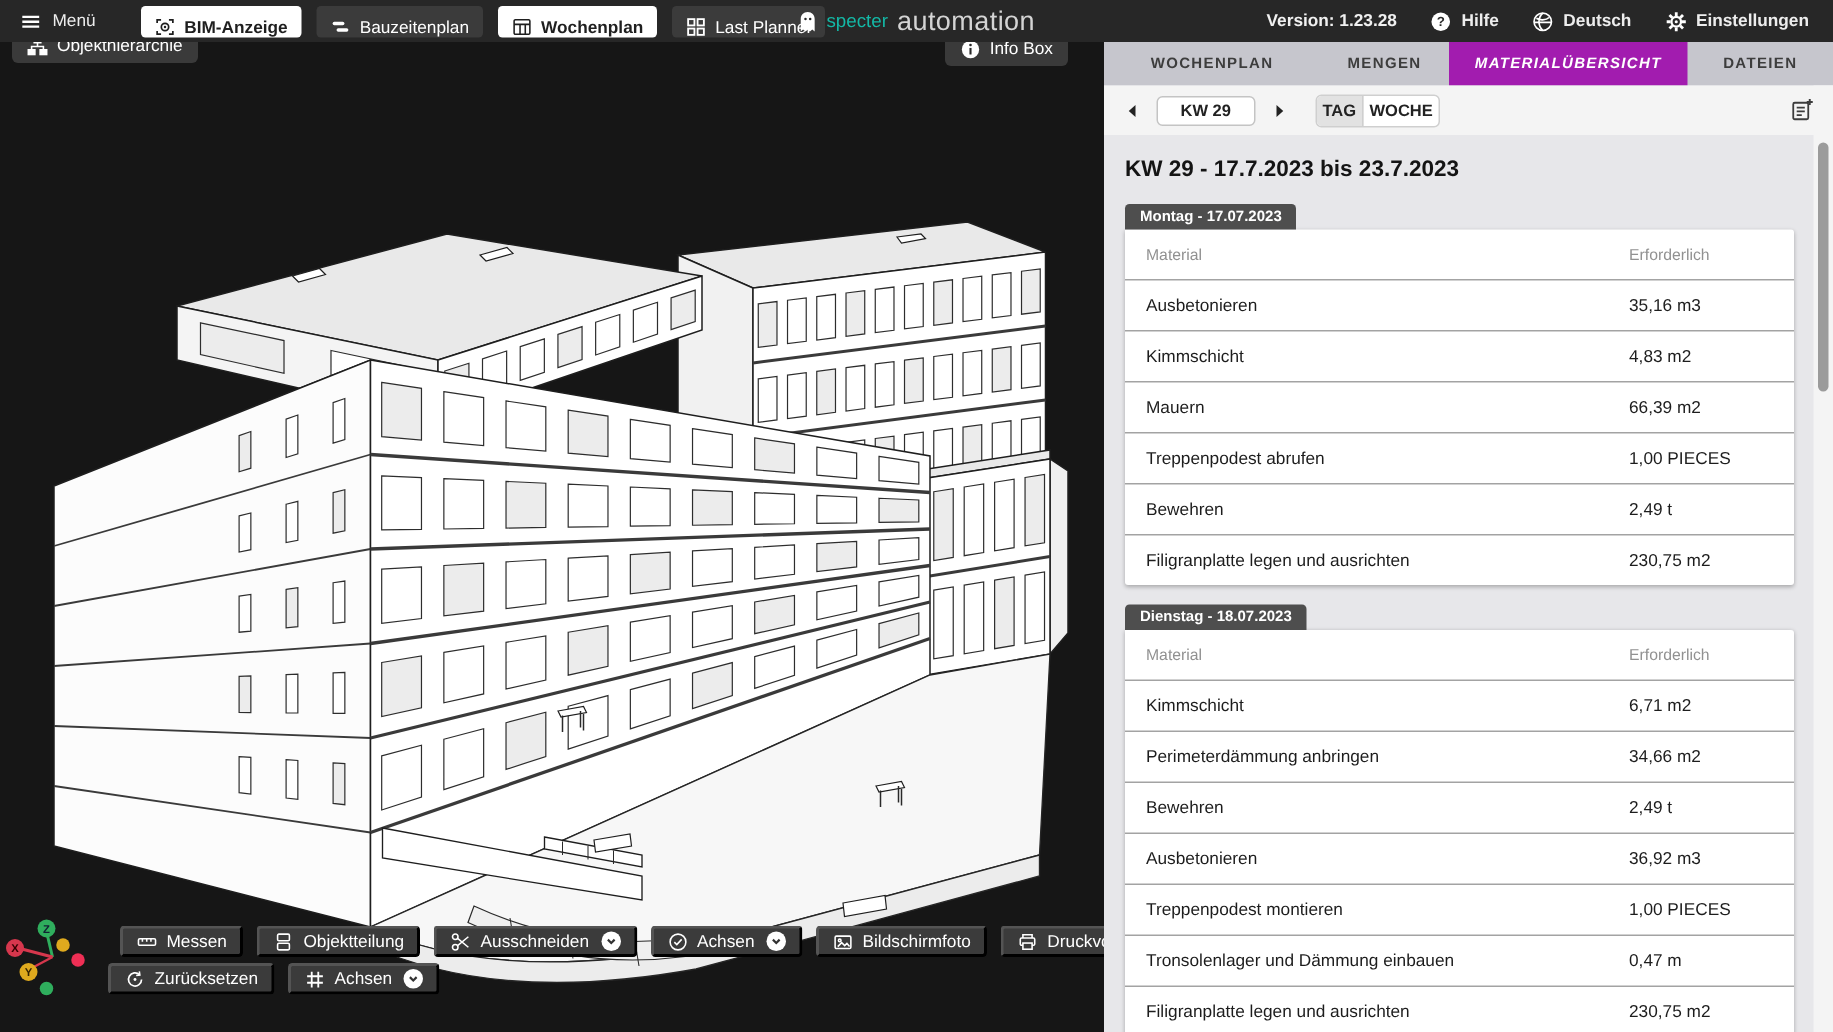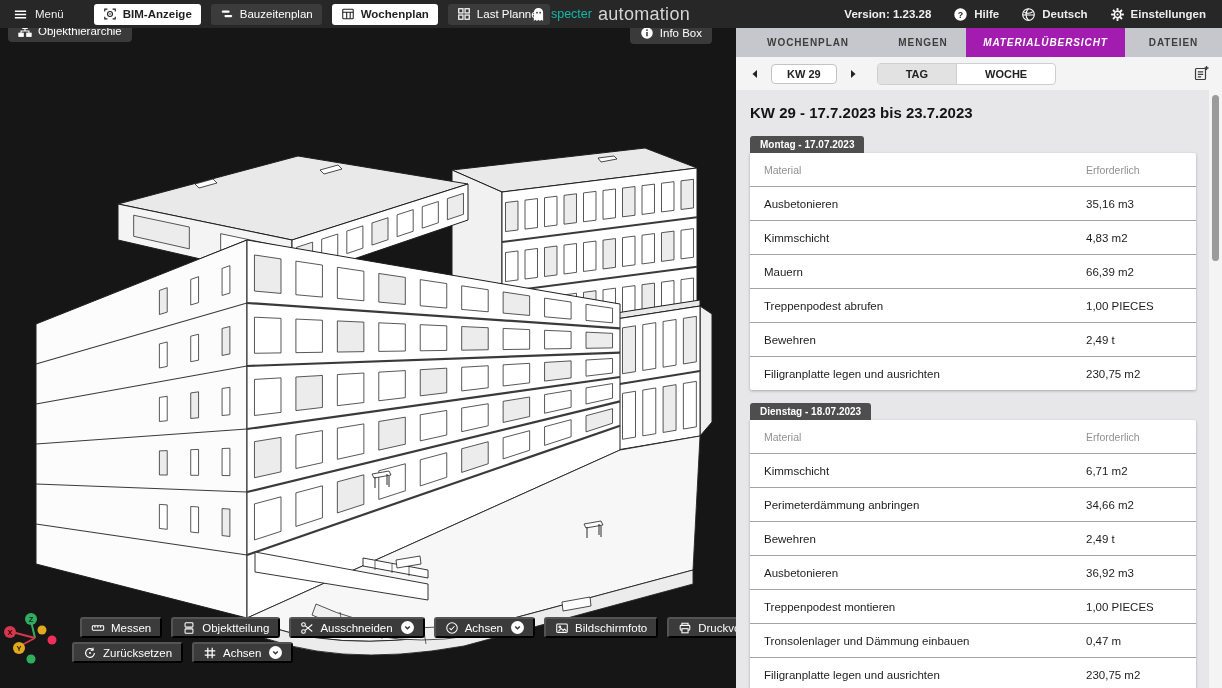--- a/index.html
+++ b/index.html
@@ -6,21 +6,21 @@
   body{
     width:1222px;height:688px;position:relative;overflow:hidden;
     background:#161616;font-family:"Liberation Sans",sans-serif;
     -webkit-font-smoothing:antialiased;
   }
   
   .topbar{position:absolute;top:0;left:0;width:1222px;height:28px;background:#272727;
     display:flex;align-items:center;color:#ededed;z-index:10;}
   .menu-group{display:flex;align-items:center;gap:7px;padding-left:13px;font-size:11.5px;font-weight:400;}
   .nav-group{display:flex;align-items:center;gap:10px;margin-left:30px;}
-  .nav-btn{display:inline-flex;align-items:center;gap:6px;height:21px;padding:0 9px;border-radius:3px;
+  .nav-btn{display:inline-flex;align-items:flex-end;gap:6px;height:21px;padding:0 9px;border-radius:3px;
     font-size:11.5px;cursor:default;white-space:nowrap;}
   .nav-btn.active{background:#ffffff;color:#1f1f1f;font-weight:700;}
   .nav-btn.inactive{background:#3b3b3b;color:#fff;font-weight:400;}
   .logo{position:absolute;left:611px;top:0;height:28px;transform:translateX(-50%);
     display:flex;align-items:center;gap:6px;}
   .logo .brand{font-weight:400;font-size:12.5px;color:#14b8a6;}
   .logo .suffix{font-weight:400;font-size:18px;color:#d4d4d4;letter-spacing:.3px;}
   .right-group{margin-left:auto;display:flex;align-items:center;gap:22px;padding-right:16px;font-size:11.5px;}
   .right-item{display:flex;align-items:center;gap:6px;font-weight:700;}
   .version{font-weight:700;color:#f0f0f0;}
@@ -47,21 +47,21 @@
   .tab{display:flex;align-items:center;justify-content:center;font-size:10px;font-weight:700;
     letter-spacing:.9px;color:#3d3d3d;cursor:default;}
   .tab.t0{flex:0 0 144px;}.tab.t1{flex:0 0 86px;}.tab.t2{flex:0 0 159px;}.tab.t3{flex:0 0 97px;}
   .tab.active{background:#a21caf;color:#fff;font-style:italic;}
   .panel-toolbar{height:33px;background:#f4f4f4;display:flex;align-items:center;
     padding:0 12px;gap:9px;flex:none;}
   .kw-btn{background:#fff;border:1px solid #c4c4c4;border-radius:4px;padding:3px 15px;
     font-weight:700;font-size:11px;color:#222;}
   .arrow-btn{display:inline-flex;align-items:center;justify-content:center;width:14px;height:14px;}
   .seg{display:flex;border:1px solid #cfcfcf;border-radius:4px;overflow:hidden;margin-left:8px;background:#fff;}
-  .seg-item{padding:4px 28px;font-size:11px;font-weight:700;color:#222;}
+  .seg-item{padding:4px 4px;font-size:11px;font-weight:700;color:#222;}
   .seg-item.selected{background:#e2e2e2;border-right:1px solid #cfcfcf;}
   .export-btn{margin-left:auto;display:inline-flex;align-items:center;}
   .content{flex:1;position:relative;overflow:hidden;padding:2px 26px 0 14px;}
   .heading{font-size:15px;font-weight:700;color:#141414;margin:12px 0 13px 0;}
   .day{margin-bottom:11px;}
   .chip{display:inline-block;background:#4e4e4e;color:#fff;font-size:10px;font-weight:700;
     padding:3px 10px 3px 10px;border-radius:3px 3px 0 0;}
   .card{background:#fff;border-radius:0 2px 2px 2px;box-shadow:0 1px 3px rgba(0,0,0,.28);}
   .thead,.trow{display:flex;align-items:center;padding:0 14px;}
   .thead{height:33px;color:#919191;font-size:10.5px;}

